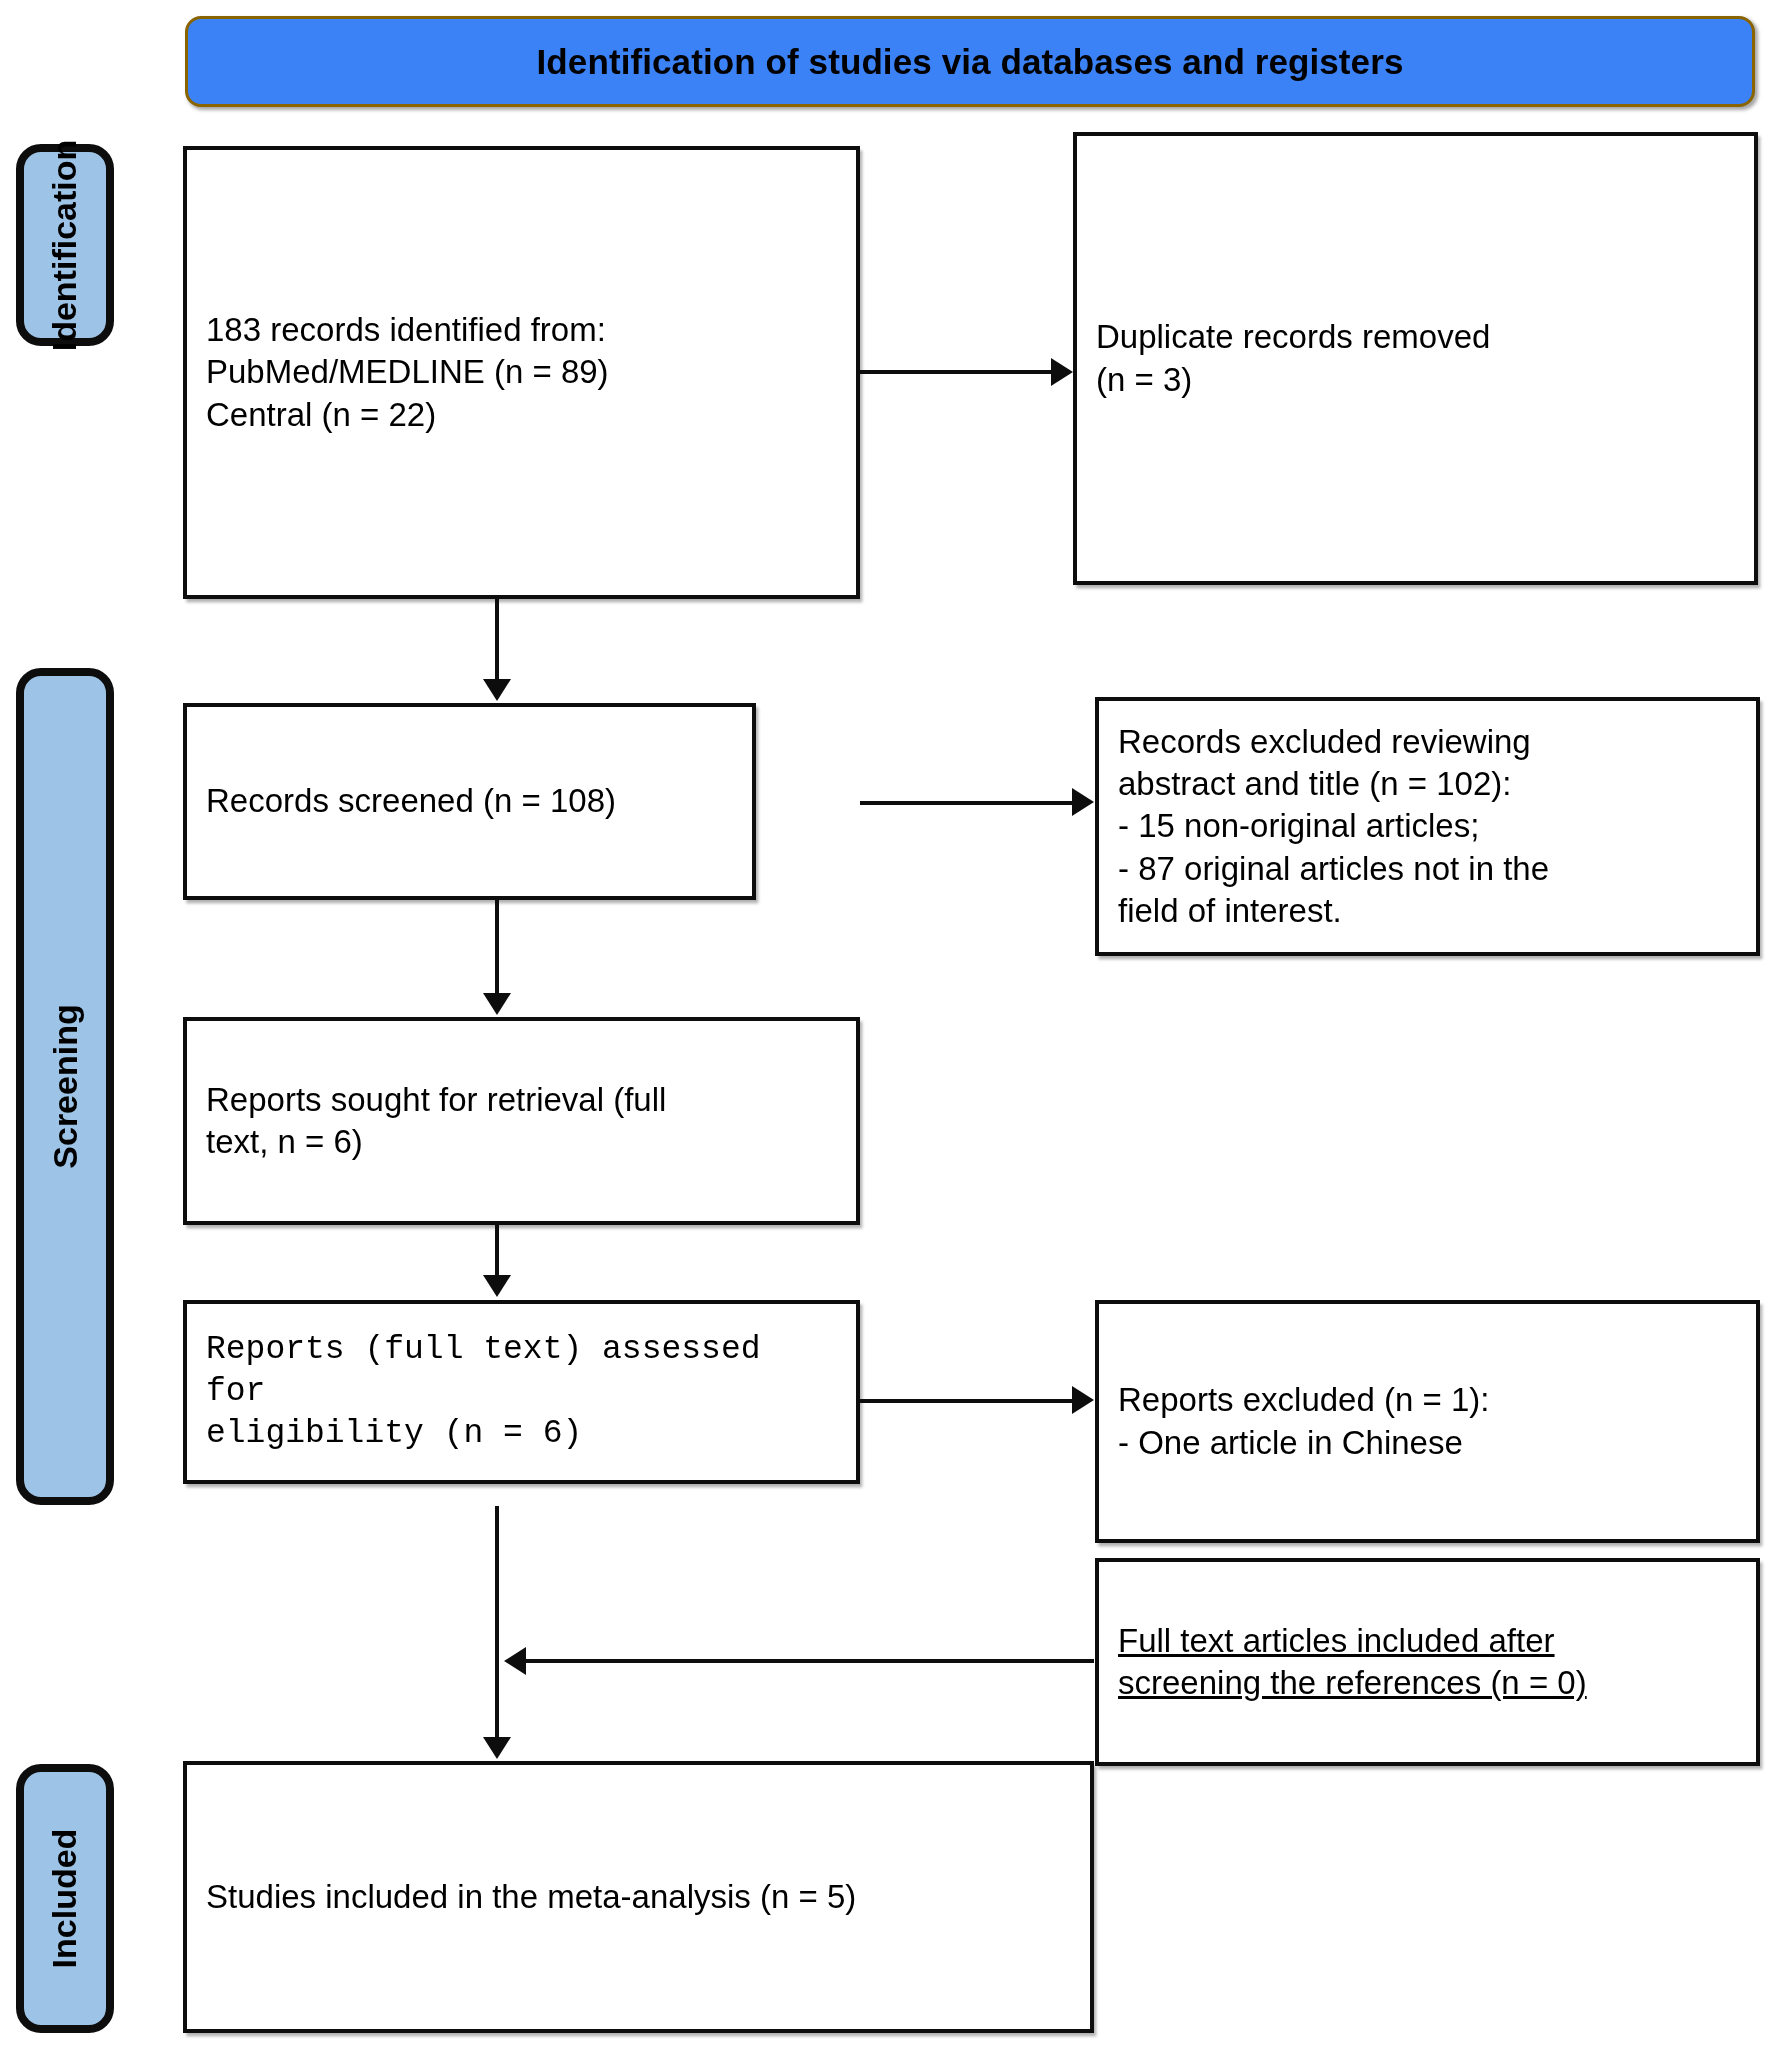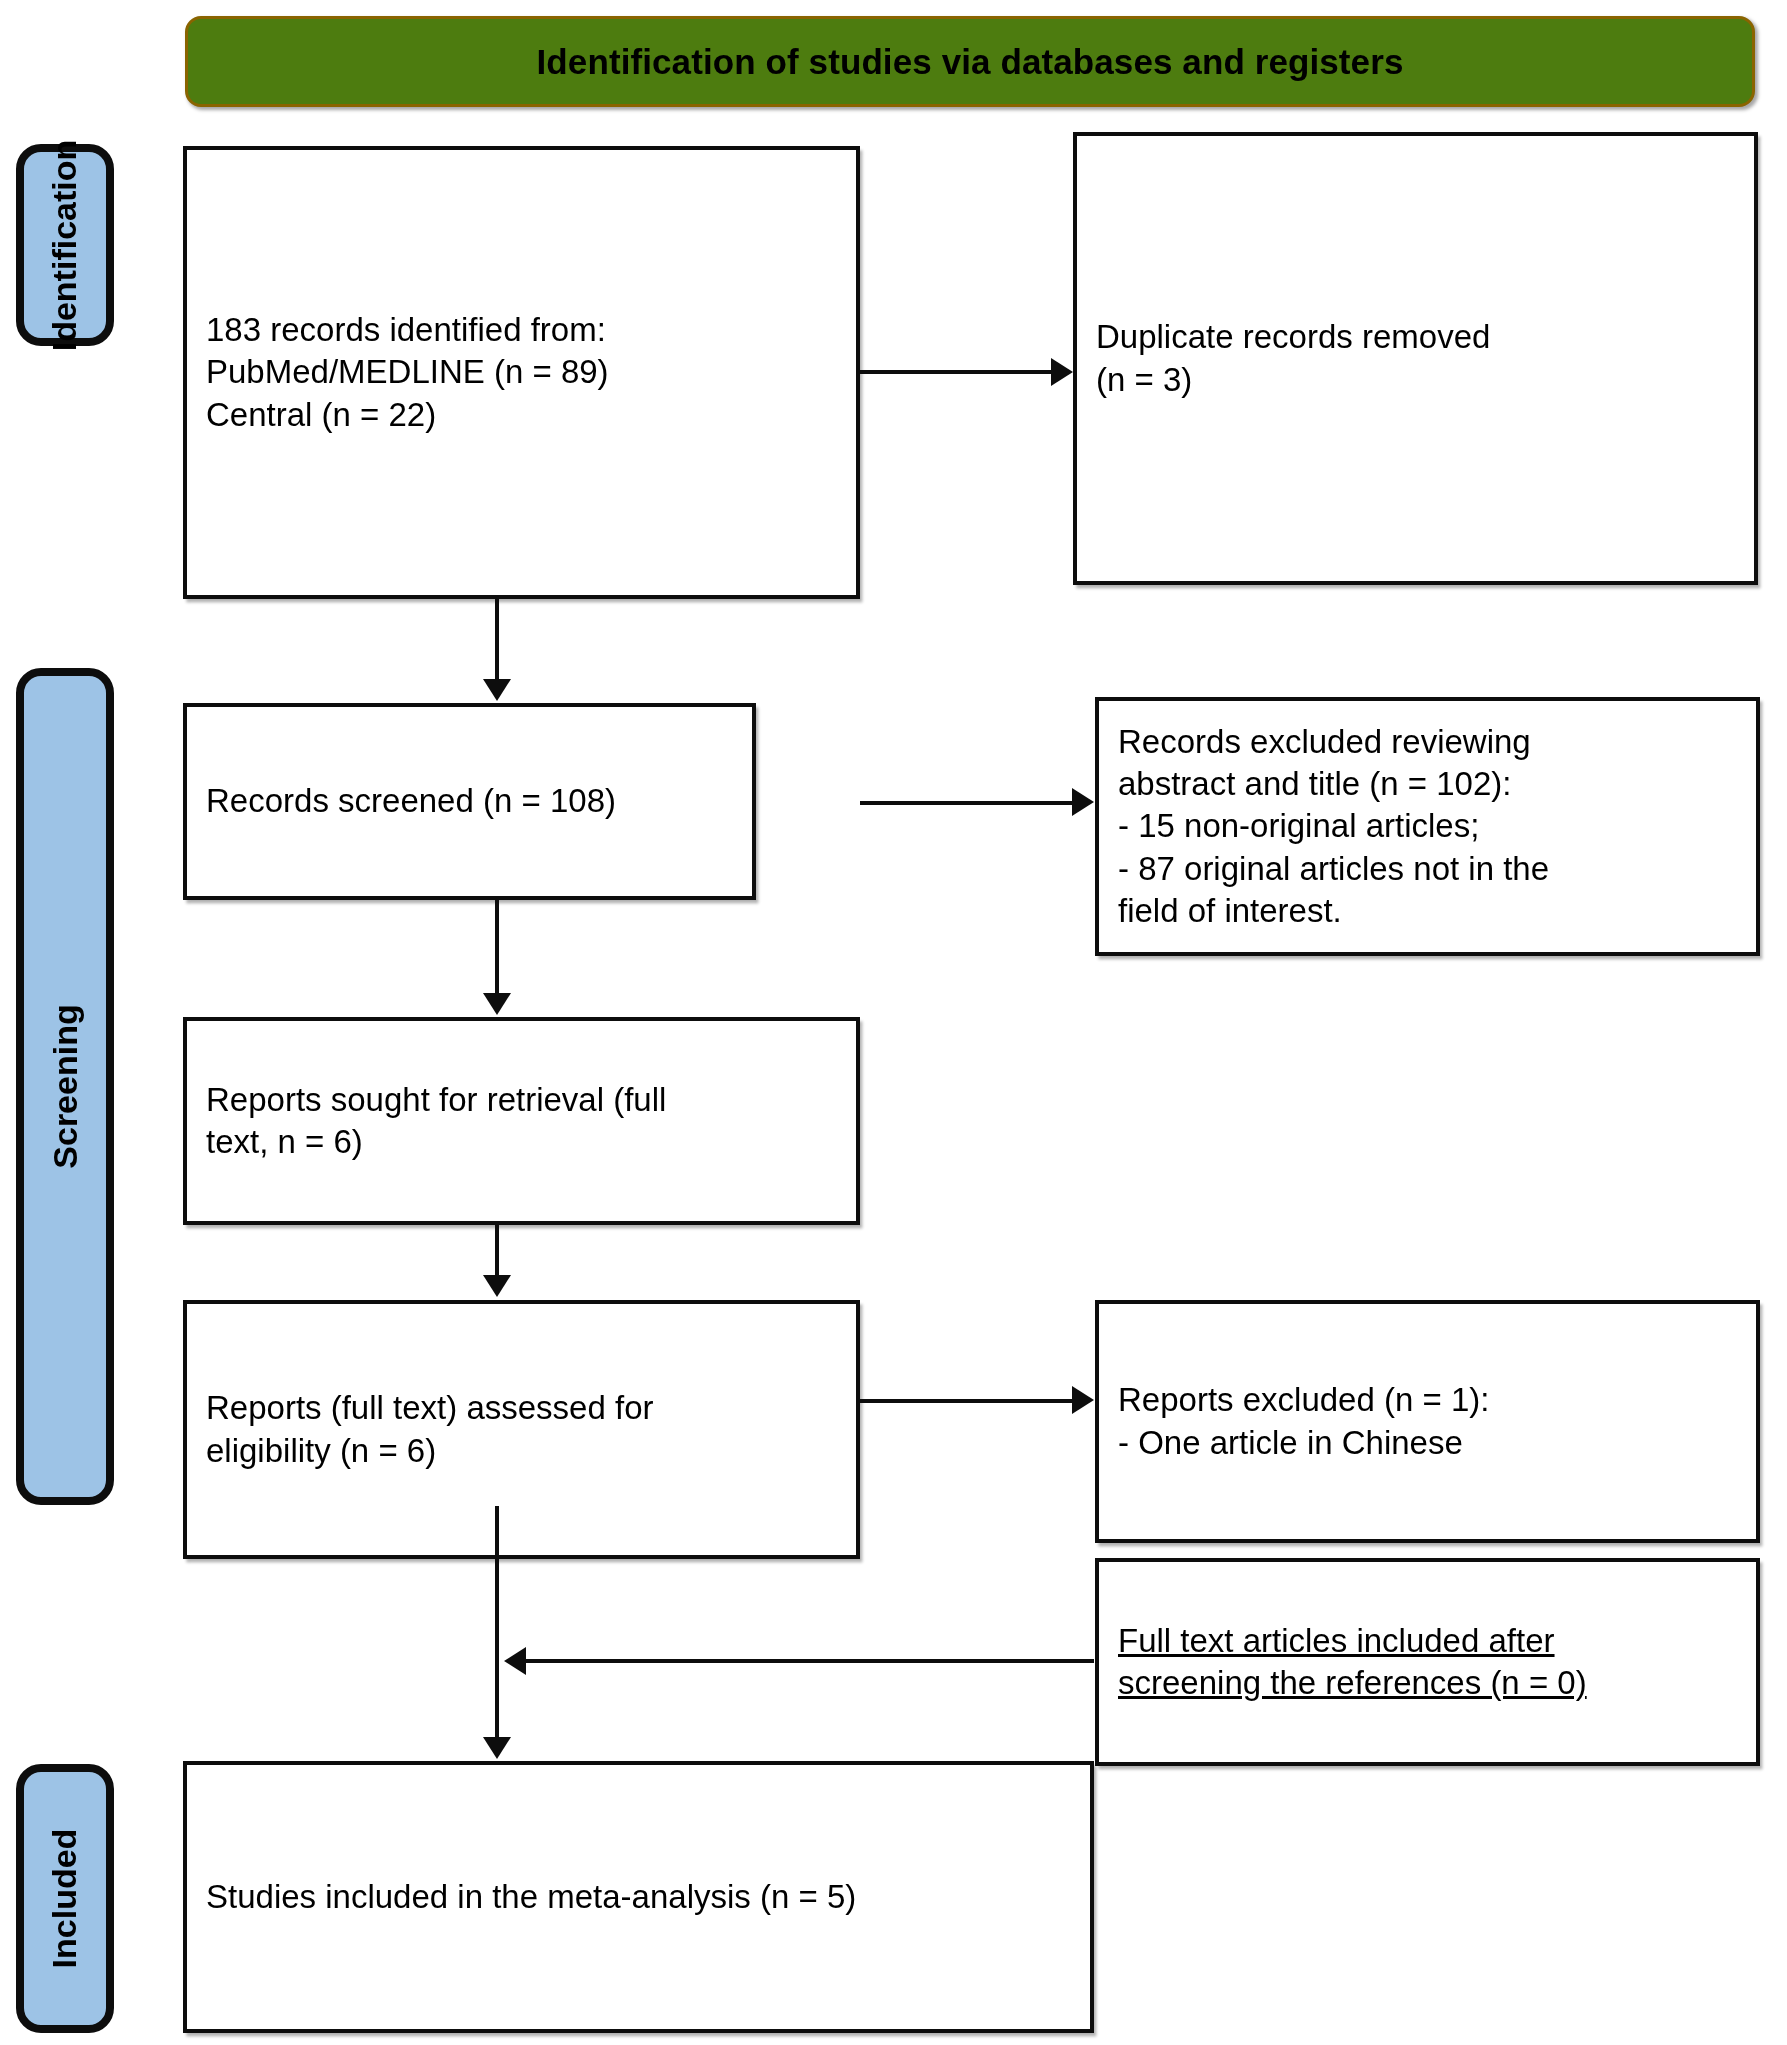--- a/index.html
+++ b/index.html
@@ -20,21 +20,21 @@
     overflow: hidden;
   }
 
   
   .banner {
     position: absolute;
     left: 185px;
     top: 16px;
     width: 1570px;
     height: 91px;
-    background: #4d7c0f;
+    background: #3b82f6;
     border: 3.7px solid #8a6400;
     border-radius: 16px;
     display: flex;
     align-items: center;
     justify-content: center;
     box-shadow: 2.2px 2.9px 3.7px rgba(0,0,0,0.35);
   }
   .banner-title {
     font-size: 35px;
     font-weight: bold;
@@ -79,21 +79,21 @@
     line-height: 1.28;
     color: #000000;
     white-space: pre-line;
   }
 
   #box-identified   { left: 183px;  top: 146px;  width: 677px;  height: 453px; }
   #box-duplicates   { left: 1073px; top: 132px;  width: 685px;  height: 453px; }
   #box-screened     { left: 183px;  top: 703px;  width: 573px;  height: 197px; }
   #box-excluded-1   { left: 1095px; top: 697px;  width: 665px;  height: 259px; }
   #box-sought       { left: 183px;  top: 1017px; width: 677px;  height: 208px; }
-  #box-eligibility  { left: 183px;  top: 1300px; width: 677px;  height: 259px; }
+  #box-eligibility  { left: 183px;  top: 1300px; width: 677px;  height: 184px; font-family: Liberation Mono, monospace; }
   #box-excluded-2   { left: 1095px; top: 1300px; width: 665px;  height: 243px; }
   #box-references   { left: 1095px; top: 1558px; width: 665px;  height: 208px; text-decoration: underline; }
   #box-included     { left: 183px;  top: 1761px; width: 911px; height: 272px; }
 
   
   .conn { position: absolute; background: #0d0d0d; }
   .conn-v { width: 3.7px; }
   .conn-h { height: 3.7px; }
 
   .arrow-down {

